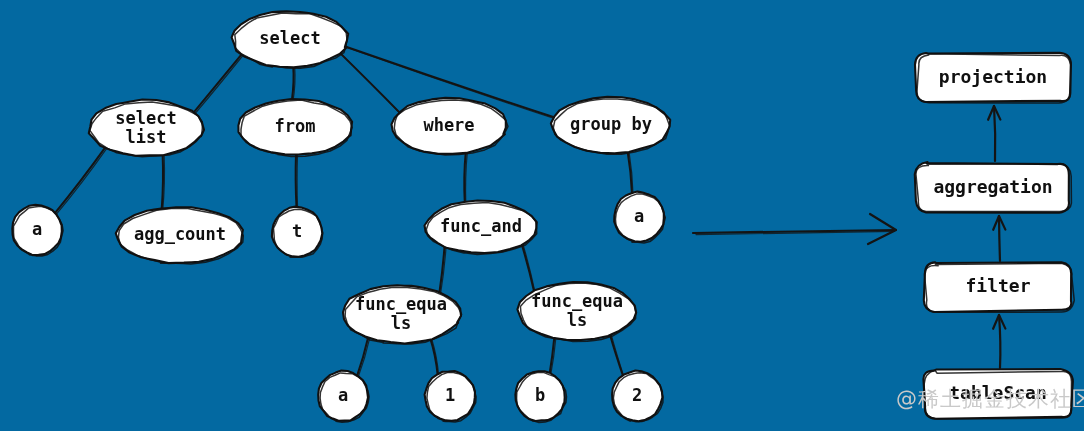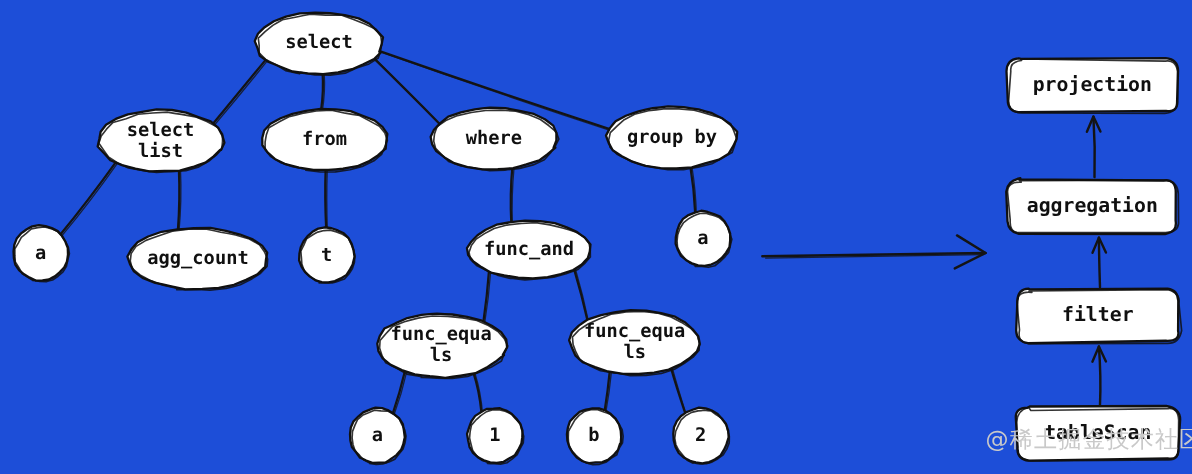--- a/index.html
+++ b/index.html
@@ -8,21 +8,21 @@
     padding: 0;
     background: #ffffff;
   }
   body {
     font-family: "DejaVu Sans Mono", "Liberation Mono", monospace;
   }
   #canvas-wrap {
     position: relative;
     width: 1084px;
     height: 431px;
-    background: #1d4ed8;
+    background: #0369a1;
     overflow: hidden;
   }
   svg#diagram {
     position: absolute;
     left: 0;
     top: 0;
     width: 1084px;
     height: 431px;
     display: block;
   }

